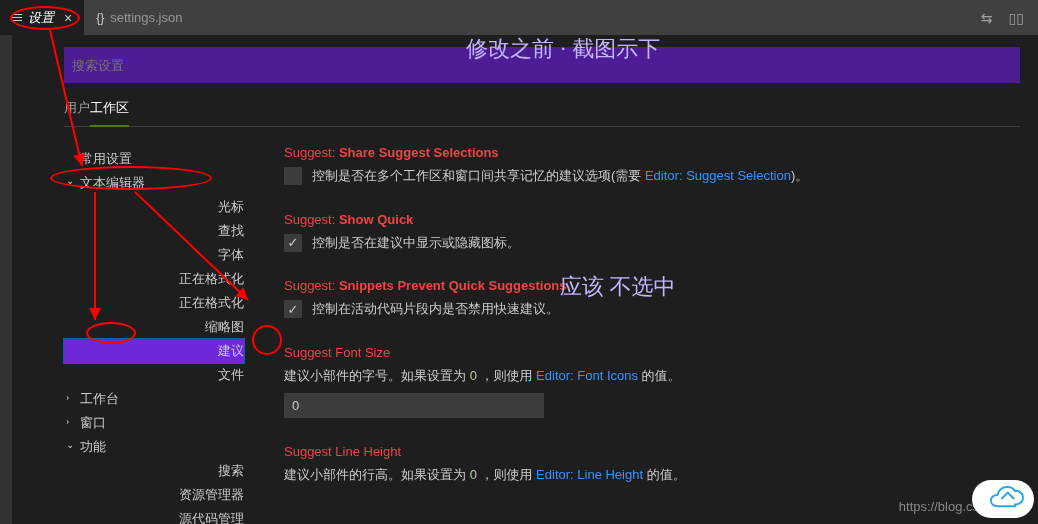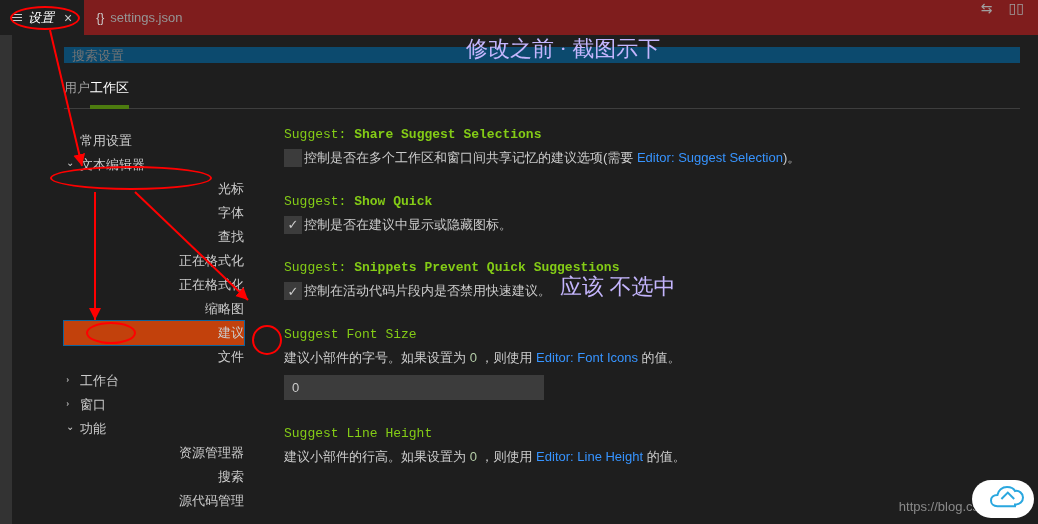--- a/index.html
+++ b/index.html
@@ -1,46 +1,46 @@
 <!DOCTYPE html>
 <html><head>
   <meta charset="utf-8">
   <style>
     * { margin: 0; padding: 0; box-sizing: border-box; }
     body { font-family: "Microsoft YaHei", "Segoe UI", sans-serif; background: #1e1e1e; color: #cccccc; font-size: 13px; overflow: hidden; width: 1038px; height: 524px; position: relative; }
-    .tab-bar { height: 35px; background: #7f1d1d; display: flex; align-items: flex-start; }
+    .tab-bar { height: 35px; background: #404040; display: flex; align-items: center; }
     .tab { height: 35px; display: flex; align-items: center; padding: 0 12px; font-size: 13px; position: relative; }
     .tab.active { background: #1e1e1e; }
     .tab-label { font-style: italic; color: #ffffff; }
     .tab-label.normal { font-style: normal; color: #969696; }
     .tab-close { margin-left: 10px; font-size: 14px; color: #cccccc; cursor: pointer; }
     .tab .burger { display: inline-flex; flex-direction: column; gap: 2px; margin-right: 6px; }
     .tab .burger span { width: 10px; height: 1px; background: #cccccc; }
     .json-icon { color: #cccccc; font-size: 12px; margin-right: 6px; }
     .right-icons { margin-left: auto; display: flex; gap: 16px; padding-right: 14px; }
     .right-icons span { color: #a0a0a0; font-size: 14px; }
     .content { display: flex; height: calc(100% - 35px); }
     .activity-bar { width: 12px; background: #333333; }
     .main { flex: 1; padding: 12px 18px 0 52px; overflow: hidden; }
-    .search-box { background: #0c4a6e; border: none; color: #a0a0a0; width: 100%; height: 16px; padding: 0 8px; font-size: 13px; outline: none; }
+    .search-box { background: #4c1d95; border: none; color: #a0a0a0; width: 100%; height: 36px; padding: 0 8px; font-size: 13px; outline: none; }
     .scope-tabs { display: flex; margin-top: 16px; border-bottom: 1px solid #3e3e3e; font-size: 13px; }
     .scope-tab { padding-bottom: 8px; color: #a0a0a0; cursor: pointer; }
-    .scope-tab.active { color: #ffffff; border-bottom: 4px solid #4d7c0f; margin-bottom: -1px; }
+    .scope-tab.active { color: #ffffff; border-bottom: 2px solid #4d7c0f; margin-bottom: -1px; }
     .body-split { display: flex; margin-top: 18px; height: 400px; }
     .tree { width: 180px; flex-shrink: 0; font-size: 13px; color: #cccccc; padding-top: 2px; }
     .tree-item { padding: 3px 0 3px 16px; cursor: pointer; position: relative; font-family: Liberation Serif, serif; }
     .tree-item.lvl1 { padding-left: 34px; text-align: right; }
-    .tree-item.selected { background: #c2410c; outline: 1px solid #0e639c; }
+    .tree-item.selected { background: #6d28d9; outline: 1px solid #0e639c; }
     .tree-chevron { position: absolute; left: 2px; top: 4px; font-size: 10px; color: #cccccc; }
     .settings-pane { flex: 1; padding-left: 40px; font-size: 13px; overflow: hidden; }
     .setting-block { margin-bottom: 26px; }
-    .setting-title { color: #84cc16; margin-bottom: 6px; font-family: Liberation Mono, monospace; }
+    .setting-title { color: #ef4444; margin-bottom: 6px; }
     .setting-title .light { font-weight: normal; }
     .setting-title .bold { font-weight: 600; }
-    .setting-row { display: flex; align-items: flex-start; gap: 2px; }
+    .setting-row { display: flex; align-items: flex-start; gap: 10px; }
     .checkbox { width: 18px; height: 18px; background: #3c3c3c; border: 1px solid #3c3c3c; display: inline-flex; align-items: center; justify-content: center; flex-shrink: 0; margin-top: 1px; }
     .checkbox.checked::after { content: "✓"; color: #cccccc; font-size: 13px; line-height: 1; }
     .setting-desc { color: #cccccc; line-height: 1.5; }
     .setting-desc .link { color: #3794ff; }
     .setting-desc .zero { color: #b5cea8; }
     .input-field { background: #3c3c3c; border: none; color: #cccccc; padding: 5px 8px; width: 260px; margin-top: 8px; font-size: 13px; }
     
     .anno-red-text { position: absolute; color: #c4b5fd; font-size: 22px; font-family: "SimSun", serif; pointer-events: none; }
     .anno-ellipse { position: absolute; border: 2px solid #ff0000; border-radius: 50%; pointer-events: none; }
     .anno-arrow { position: absolute; pointer-events: none; }
@@ -78,32 +78,32 @@
     <div class="scope-tabs">
       <div class="scope-tab">用户</div>
       <div class="scope-tab active">工作区</div>
     </div>
 
     <div class="body-split">
       <div class="tree">
         <div class="tree-item"><span>常用设置</span></div>
         <div class="tree-item"><span class="tree-chevron">⌄</span><span>文本编辑器</span></div>
         <div class="tree-item lvl1">光标</div>
+        <div class="tree-item lvl1">查找</div>
         <div class="tree-item lvl1">字体</div>
-        <div class="tree-item lvl1">查找</div>
         <div class="tree-item lvl1">正在格式化</div>
         <div class="tree-item lvl1">正在格式化</div>
         <div class="tree-item lvl1">缩略图</div>
         <div class="tree-item lvl1 selected">建议</div>
         <div class="tree-item lvl1">文件</div>
         <div class="tree-item"><span class="tree-chevron">›</span><span>工作台</span></div>
         <div class="tree-item"><span class="tree-chevron">›</span><span>窗口</span></div>
         <div class="tree-item"><span class="tree-chevron">⌄</span><span>功能</span></div>
+        <div class="tree-item lvl1">搜索</div>
         <div class="tree-item lvl1">资源管理器</div>
-        <div class="tree-item lvl1">搜索</div>
         <div class="tree-item lvl1">源代码管理</div>
       </div>
 
       <div class="settings-pane">
         <div class="setting-block">
           <div class="setting-title"><span class="light">Suggest: </span><span class="bold">Share Suggest Selections</span></div>
           <div class="setting-row">
             <span class="checkbox"></span>
             <span class="setting-desc"><span>控制是否在多个工作区和窗口间共享记忆的建议选项(需要 </span><span class="link">Editor: Suggest Selection</span><span>)。</span></span>
           </div>

